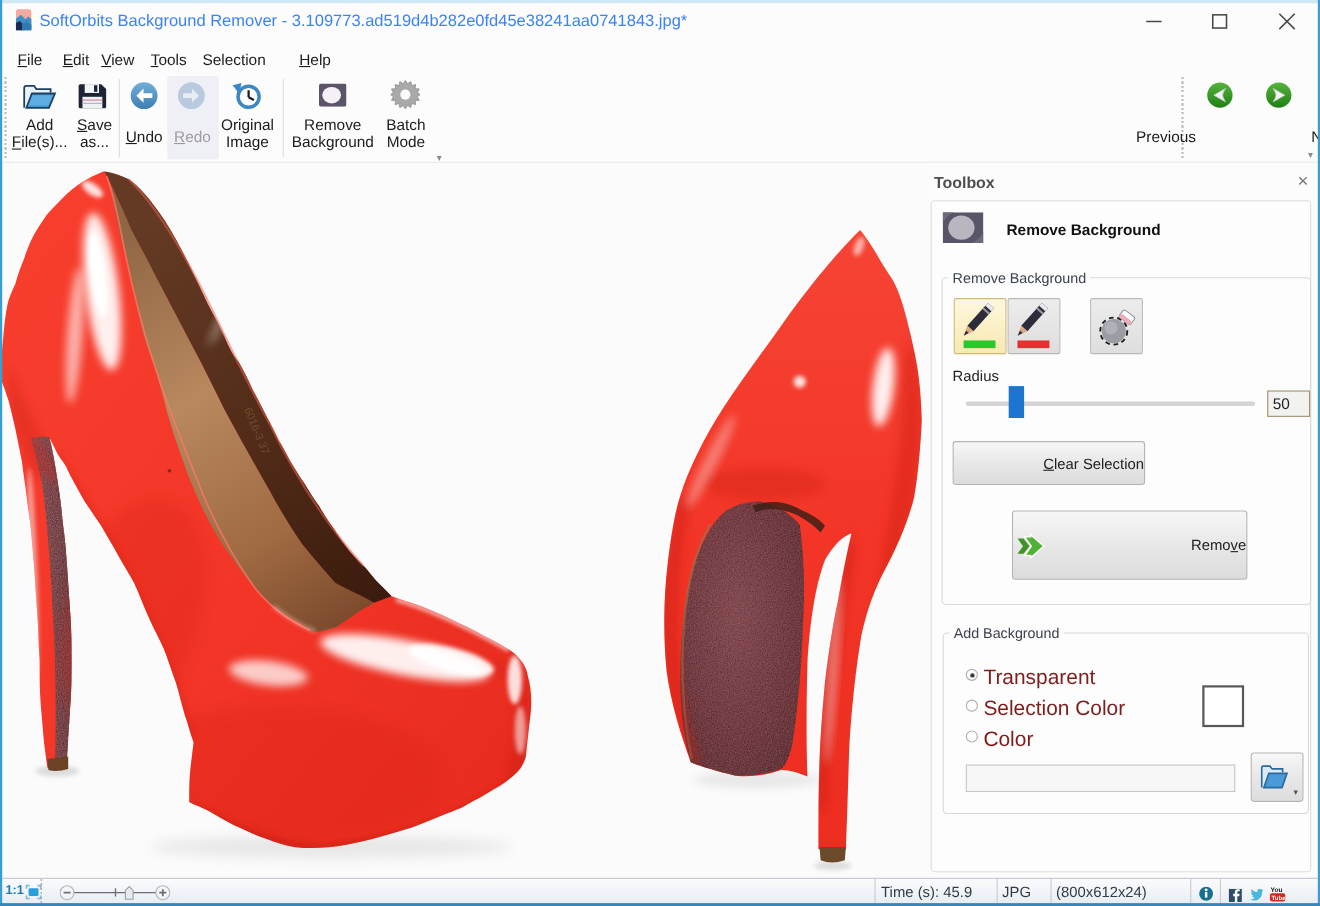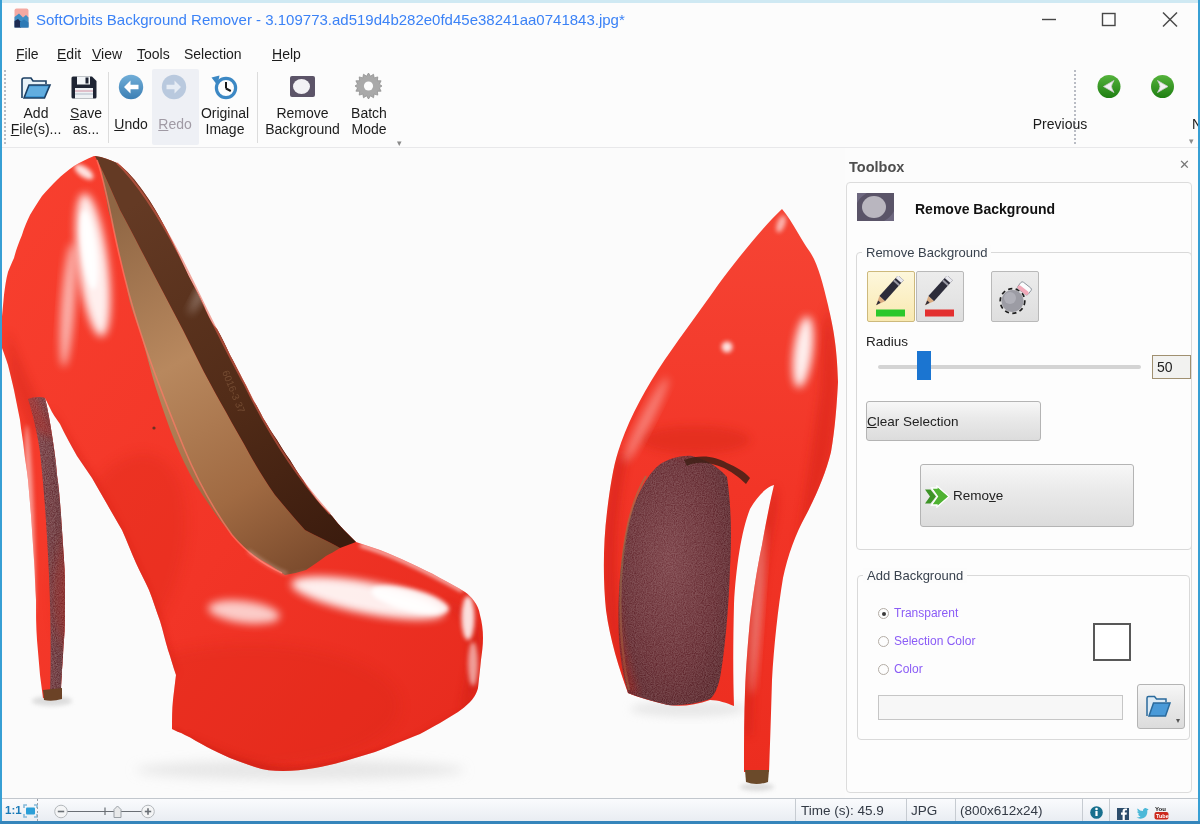--- a/index.html
+++ b/index.html
@@ -20,23 +20,23 @@
 .tblabel { position:absolute; font-size:14px; color:#1c1c1c; text-align:center; z-index:5; white-space:nowrap;}
 .grip { position:absolute; width:2px; z-index:5;
   background-image:repeating-linear-gradient(to bottom,#b9bcc4 0 2px, transparent 2px 4px);}
 #tbline { left:2px; top:147px; width:1198px; height:1px; background:#e8e8ea; z-index:5;}
 
 #panel { left:845px; top:148px; width:353px; height:650px; background:#fcfcfc; z-index:10;}
 .gbox { position:absolute; border:1px solid #d9d9d9; border-radius:4px; background:transparent;}
 .glabel { position:absolute; background:#fcfcfc; padding:0 4px; font-size:13px; color:#39424e; z-index:12;}
 .btn { position:absolute; border:1px solid #b4b4b4; border-radius:3px;
   background:linear-gradient(#f7f7f7,#e9e9e9 45%,#dcdcdc); font-size:13.5px; color:#222;
-  display:flex; align-items:center; justify-content:flex-start; }
+  display:flex; align-items:center; justify-content:flex-end; }
 .radio { position:absolute; width:11px; height:11px; border-radius:50%; border:1px solid #b4ada6; background:#fdfdfd;}
-.rlabel { position:absolute; font-size:12px; color:#8b5cf6;}
+.rlabel { position:absolute; font-size:19px; color:#7f1d1d;}
 
 #status { left:2px; top:798px; width:1196px; height:23px;
   background:linear-gradient(#fafbfd,#e9edf2); border-top:1px solid #c2c7cd; z-index:20;}
 .ssep { position:absolute; top:799px; height:22px; width:1px; background:#c6cbd1; z-index:21;}
 .stext { position:absolute; top:803px; font-size:13.5px; color:#333a45; z-index:21;}
 svg.icon { position:absolute; z-index:6; }
 #shoes { position:absolute; left:0; top:0; z-index:1; }
 </style>
 </head>
 <body>

